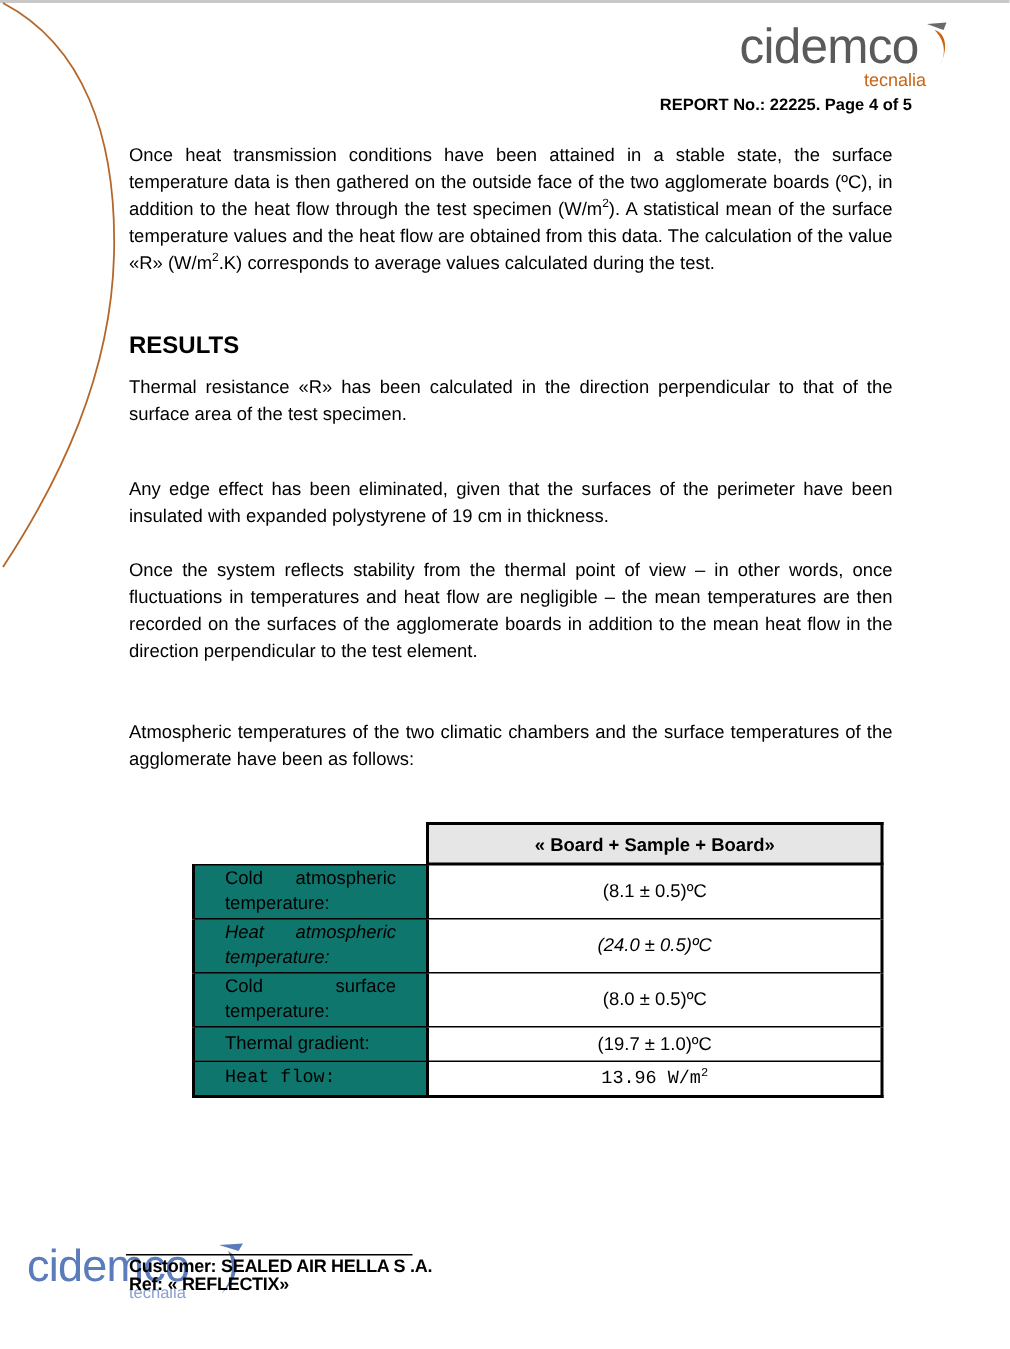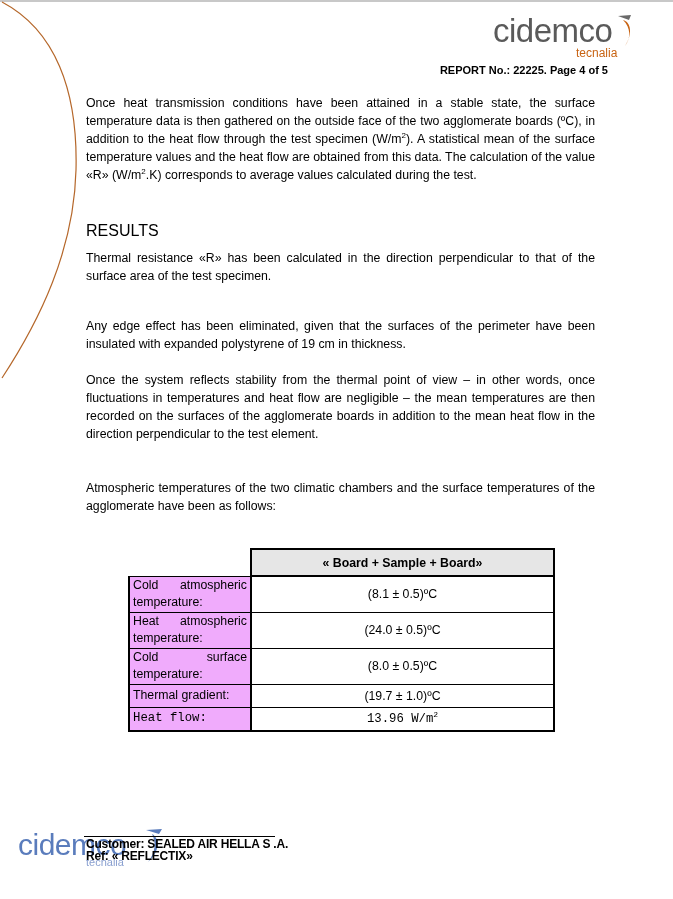--- a/index.html
+++ b/index.html
@@ -9,27 +9,27 @@
     font-family: "Liberation Sans", sans-serif;
   }
   .topbar { position: absolute; left: 0; top: 0; width: 673px; height: 2px; background: #c8c8c8; }
   .arc { position: absolute; left: 0; top: 0; }
   .logo { position: absolute; left: 493px; top: 10px; width: 150px; height: 50px; }
   .logo .word { position: absolute; left: 0; top: 2px; font-size: 33px; color: #5a5a5a; letter-spacing: -0.5px; }
   .logo .sub { position: absolute; left: 83px; top: 36px; font-size: 12px; color: #c86414; }
   .logo svg { position: absolute; left: 122px; top: 2px; }
   .report { position: absolute; right: 65px; top: 64px; font-size: 11px; font-weight: bold; }
   .para { position: absolute; left: 86px; width: 509px; font-size: 12.3px; line-height: 18px; text-align: justify; }
-  .heading { position: absolute; left: 86px; top: 222px; font-size: 16px; font-weight: normal; }
+  .heading { position: absolute; left: 86px; top: 222px; font-size: 16px; font-weight: bold; }
   sup { font-size: 8px; line-height: 0; vertical-align: 5px; }
   table.data { position: absolute; left: 128px; top: 548px; border-collapse: collapse; font-size: 12.3px; }
   table.data td, table.data th { border: 1px solid #000; padding: 0; }
   .blank { border: none !important; background: transparent; width: 118px; }
   .colhead { background: #e6e6e6; width: 301px; height: 25px; font-weight: bold; text-align: center; border-top: 2px solid #000 !important; border-bottom: 2px solid #000 !important; border-right: 2px solid #000 !important; border-left: 2px solid #000 !important; }
-  .label { background: #f0abfc; width: 114px; padding: 0 3px !important; text-align: justify; text-align-last: justify; line-height: 17.5px; border-left: 2px solid #000 !important; border-right: 2px solid #000 !important; }
+  .label { background: #0f766e; width: 114px; padding: 0 20px !important; text-align: justify; text-align-last: justify; line-height: 17.5px; border-left: 2px solid #000 !important; border-right: 2px solid #000 !important; }
   .label.single { text-align-last: left; height: 22px; }
   .label .l2 { text-align-last: left; display: block; }
   .val { text-align: center; font-weight: normal; border-right: 2px solid #000 !important; }
   tr.last td { border-bottom: 2px solid #000 !important; font-family: Liberation Mono, monospace; }
   .footer-logo { position: absolute; left: 18px; top: 828px; width: 150px; height: 40px; }
   .footer-logo .word { position: absolute; left: 0; top: 0; font-size: 30px; color: #5a7cbc; letter-spacing: -0.5px; }
   .footer-logo .sub { position: absolute; left: 68px; top: 28px; font-size: 11px; color: #8aa0d0; }
   .footer-logo svg { position: absolute; left: 110px; top: 0; }
   .footer-rule { position: absolute; left: 84px; top: 836px; width: 191px; height: 1px; background: #000; }
   .footer-text { position: absolute; left: 86px; top: 838px; font-size: 12px; font-weight: bold; line-height: 12px; letter-spacing: -0.2px; }
@@ -66,21 +66,21 @@
 <table class="data">
   <tbody>
       <tr>
     <td class="blank"></td>
     <th class="colhead">« Board + Sample + Board»</th>
   </tr>
   <tr style="height:36px;">
     <td class="label"><span>Cold atmospheric</span><span class="l2">temperature:</span></td>
     <td class="val">(8.1 ± 0.5)ºC</td>
   </tr>
-  <tr style="height:36px;">
+  <tr style="height:36px;font-style:italic;">
     <td class="label"><span>Heat atmospheric</span><span class="l2">temperature:</span></td>
     <td class="val">(24.0 ± 0.5)ºC</td>
   </tr>
   <tr style="height:36px;">
     <td class="label"><span>Cold surface</span><span class="l2">temperature:</span></td>
     <td class="val">(8.0 ± 0.5)ºC</td>
   </tr>
   <tr style="height:23px;">
     <td class="label single">Thermal gradient:</td>
     <td class="val">(19.7 ± 1.0)ºC</td>

